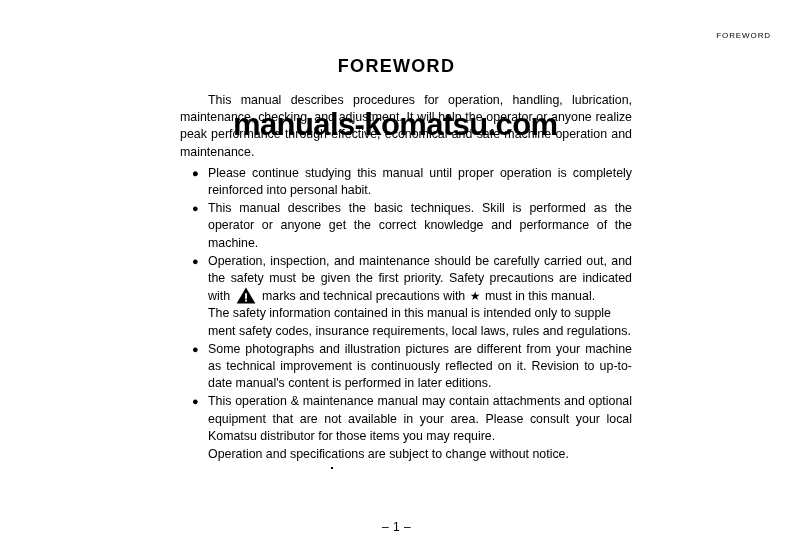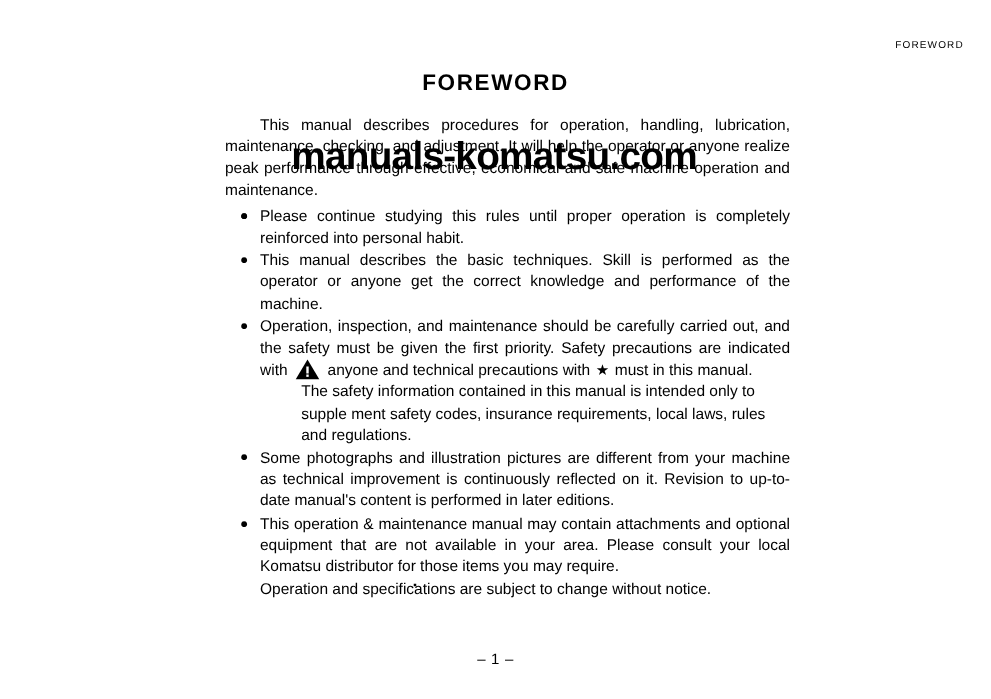--- a/index.html
+++ b/index.html
@@ -74,21 +74,21 @@
     left: 12px;
     top: 0px;
     font-size: 11px;
     line-height: 17.2px;
   }
   li.tight { text-align: left; }
   .sub-line {
     display: block;
     text-align: justify;
   }
-  .sub-line.last { text-align: left; margin-left: 33px; }
+  .sub-line.last { text-align: left; }
 
   
   #closing-line {
     padding-left: 28px;
     text-align: left;
   }
 
   
   .warn-icon {
     display: inline-block;
@@ -154,35 +154,35 @@
     <p class="intro-para">This manual describes procedures for operation, handling, lubrication, maintenance, checking, and adjustment. It will help the operator or anyone realize peak performance through effective, economical and safe machine operation and maintenance.</p>
 
     <ul class="bullet-list">
 
       <li>
         <span class="bullet-dot">●</span>
       </li>
 
       <li>
         <span class="bullet-dot">●</span>
-        <span>Please continue studying this rules until proper operation is completely reinforced into personal habit.</span>
+        <span>Please continue studying this manual until proper operation is completely reinforced into personal habit.</span>
       </li>
 
       <li>
         <span class="bullet-dot">●</span>
         <span>This manual describes the basic techniques. Skill is performed as the operator or anyone get the correct knowledge and performance of the machine.</span>
       </li>
 
       <li>
         <span class="bullet-dot">●</span>
         <span>Operation, inspection, and maintenance should be carefully carried out, and the safety must be given the first priority. Safety precautions are indicated with</span><span class="warn-icon"><svg viewBox="0 0 20 17" width="20" height="17" aria-hidden="true">
               <polygon points="10,0.5 19.4,16.4 0.6,16.4" fill="#000000"></polygon>
               <rect x="9.05" y="6.2" width="1.9" height="5.6" fill="#ffffff"></rect>
               <rect x="9.05" y="12.6" width="1.9" height="1.9" fill="#ffffff"></rect>
-            </svg></span><span>anyone and technical precautions with</span>
+            </svg></span><span>marks and technical precautions with</span>
         <span class="star-mark">★</span>
         <span>must in this manual.</span>
         <span class="sub-line last">The safety information contained in this manual is intended only to supple ment safety codes, insurance requirements, local laws, rules and regulations.</span>
       </li>
 
       <li>
         <span class="bullet-dot">●</span>
         <span>Some photographs and illustration pictures are different from your machine as technical improvement is continuously reflected on it. Revision to up-to-date manual's content is performed in later editions.</span>
       </li>
 

